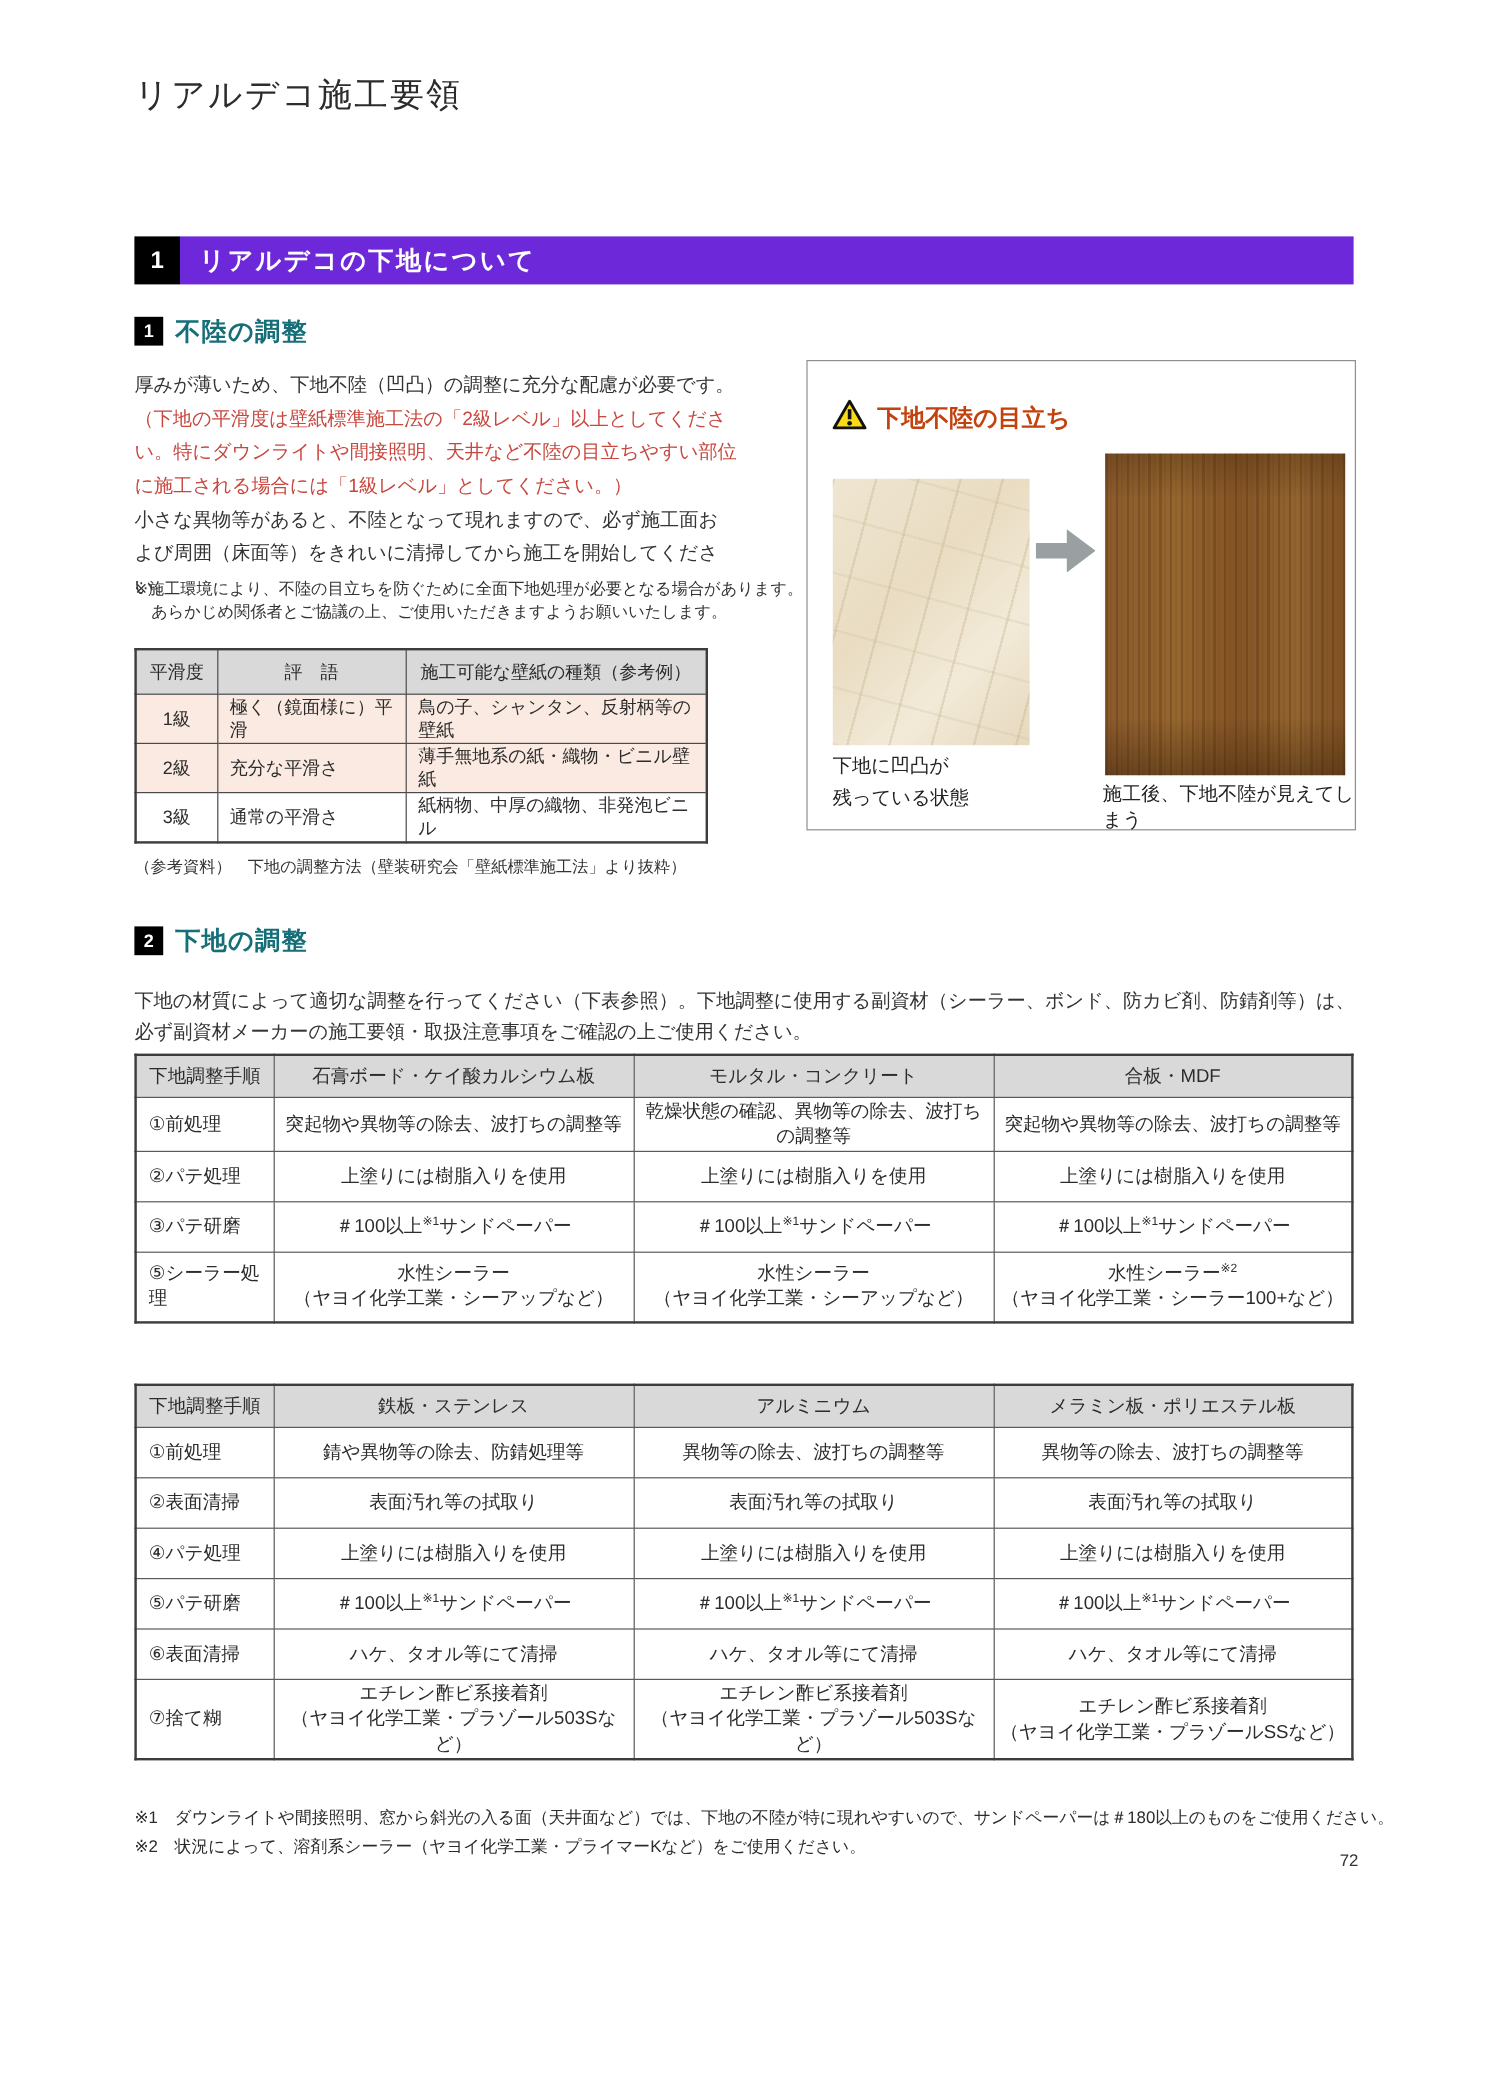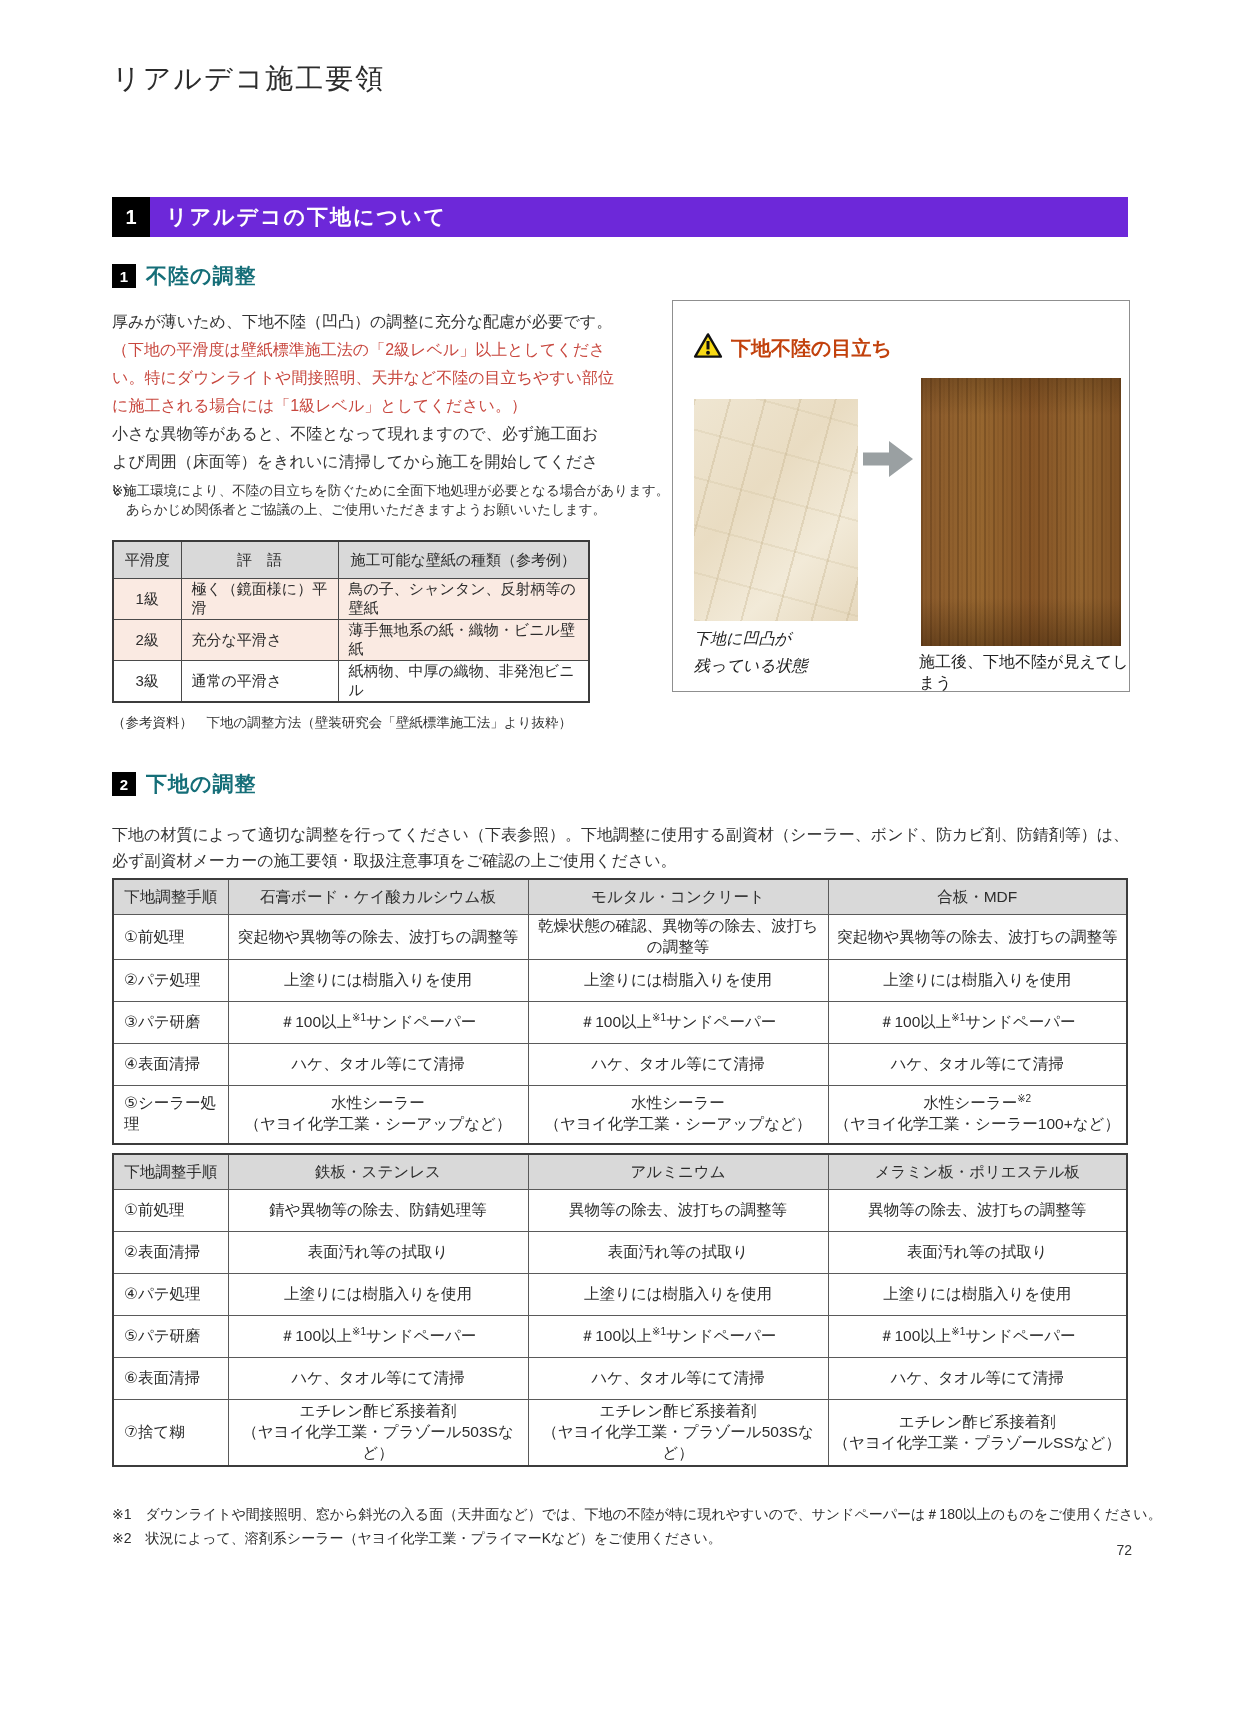--- a/index.html
+++ b/index.html
@@ -56,21 +56,21 @@
       repeating-linear-gradient(105deg, rgba(190,170,130,.30) 0 2px, rgba(0,0,0,0) 2px 34px),
       repeating-linear-gradient(15deg, rgba(205,190,155,.25) 0 2px, rgba(0,0,0,0) 2px 46px),
       linear-gradient(135deg,#efe6d2,#e9dcc2 40%,#f2ead8 70%,#e6d8bd);}
   #arrow{left:190px;top:140px;width:50px;height:36px;background:#9aa0a2;
     clip-path:polygon(0 32%,52% 32%,52% 0,100% 50%,52% 100%,52% 68%,0 68%);}
   #wood{left:248px;top:77px;width:200px;height:268px;
     background:
       linear-gradient(180deg, rgba(70,42,14,.35), rgba(0,0,0,0) 14%, rgba(0,0,0,0) 82%, rgba(55,32,9,.45)),
       repeating-linear-gradient(90deg, rgba(70,40,12,.28) 0 2px, rgba(0,0,0,0) 2px 4px, rgba(115,72,30,.20) 4px 6px, rgba(0,0,0,0) 6px 9px),
       linear-gradient(90deg,#8a5a2c,#96662f 30%,#855426 55%,#93642f 80%,#7f5124);}
-  #fig-cap-left{left:21px;top:324px;font-size:16px;line-height:27px;color:#222;font-style:italic;}
+  #fig-cap-left{left:21px;top:324px;font-size:16px;line-height:27px;color:#222;}
   #fig-cap-right{left:246px;top:351px;font-size:16px;color:#222;}
 
   
   #intro{left:112px;top:806px;width:1032px;font-size:16px;line-height:26px;color:#333;}
 
   
   .btab{width:1016px;border:2px solid #3c3c3c;}
   .btab th,.btab td{border:1px solid #5a5a5a;font-size:15.5px;color:#2c2c2c;text-align:center;padding:1px 4px;}
   .btab th{background:#d9d9d9;font-weight:normal;height:32px;}
   .btab td.lab{text-align:left;padding-left:10px;}
@@ -199,26 +199,20 @@
       <td><span>上塗りには樹脂入りを使用</span></td>
       <td><span>上塗りには樹脂入りを使用</span></td>
       <td><span>上塗りには樹脂入りを使用</span></td>
     </tr>
     <tr>
       <td class="lab">③パテ研磨</td>
       <td><span>＃100以上</span><sup>※1</sup><span>サンドペーパー</span></td>
       <td><span>＃100以上</span><sup>※1</sup><span>サンドペーパー</span></td>
       <td><span>＃100以上</span><sup>※1</sup><span>サンドペーパー</span></td>
     </tr>
-    <tr>
-      <td class="lab">④表面清掃</td>
-      <td><span>ハケ、タオル等にて清掃</span></td>
-      <td><span>ハケ、タオル等にて清掃</span></td>
-      <td><span>ハケ、タオル等にて清掃</span></td>
-    </tr>
     <tr class="tall">
       <td class="lab">⑤シーラー処理</td>
       <td><span>水性シーラー</span><sup></sup><div class="sub2line">（ヤヨイ化学工業・シーアップなど）</div></td>
       <td><span>水性シーラー</span><sup></sup><div class="sub2line">（ヤヨイ化学工業・シーアップなど）</div></td>
       <td><span>水性シーラー</span><sup>※2</sup><div class="sub2line">（ヤヨイ化学工業・シーラー100+など）</div></td>
     </tr>
   </tbody>
 </table>
 
 <table class="abs btab" id="table2">

